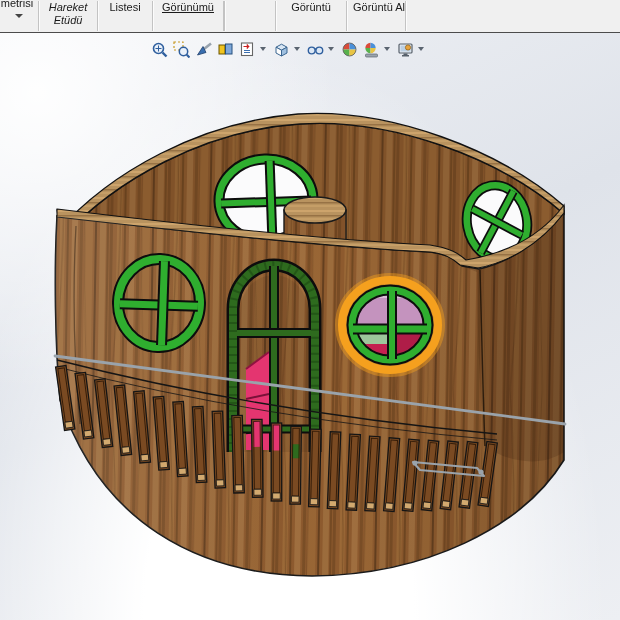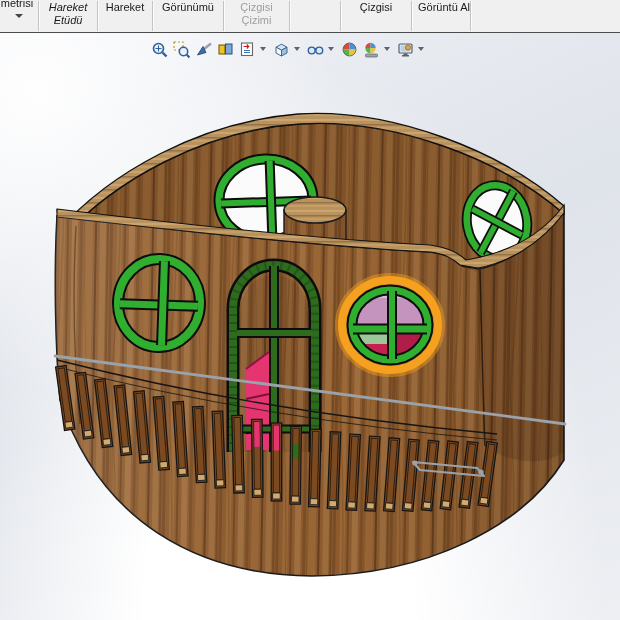--- a/index.html
+++ b/index.html
@@ -44,35 +44,32 @@
     <div class="tbtn clip" style="width: 38px;">
       <span class="lbl">ilmetrisi</span>
       <span class="caret"></span>
     </div>
     <div class="sep"></div>
     <div class="tbtn" style="width: 58px; font-style: italic;">
       <span class="lbl">Hareket Etüdü</span>
     </div>
     <div class="sep"></div>
     <div class="tbtn" style="width: 54px;">
-      <span class="lbl">Hareket</span>
-    </div>
+      <span class="lbl">Listesi</span>
+    </div>
+    <div class="sep"></div>
+    <div class="tbtn" style="width: 70px; text-decoration: underline;">
+      <span class="lbl">Görünümü</span>
+    </div>
+    <div class="sep"></div>
+    <div class="sep"></div>
+    <div class="tspacer"></div>
     <div class="sep"></div>
     <div class="tbtn" style="width: 70px;">
-      <span class="lbl">Görünümü</span>
-    </div>
-    <div class="sep"></div>
-    <div class="tbtn disabled" style="width: 65px;">
-      <span class="lbl">Çizgisi Çizimi</span>
-    </div>
-    <div class="sep"></div>
-    <div class="tspacer"></div>
-    <div class="sep"></div>
-    <div class="tbtn" style="width: 70px;">
-      <span class="lbl">Çizgisi</span>
+      <span class="lbl">Görüntü</span>
     </div>
     <div class="sep"></div>
     <div class="tbtn" style="width: 58px; align-items: flex-end;">
       <span class="lbl">Görüntü Al</span>
     </div>
     <div class="sep"></div>
   </div>
 
 <div class="viewport">
 

